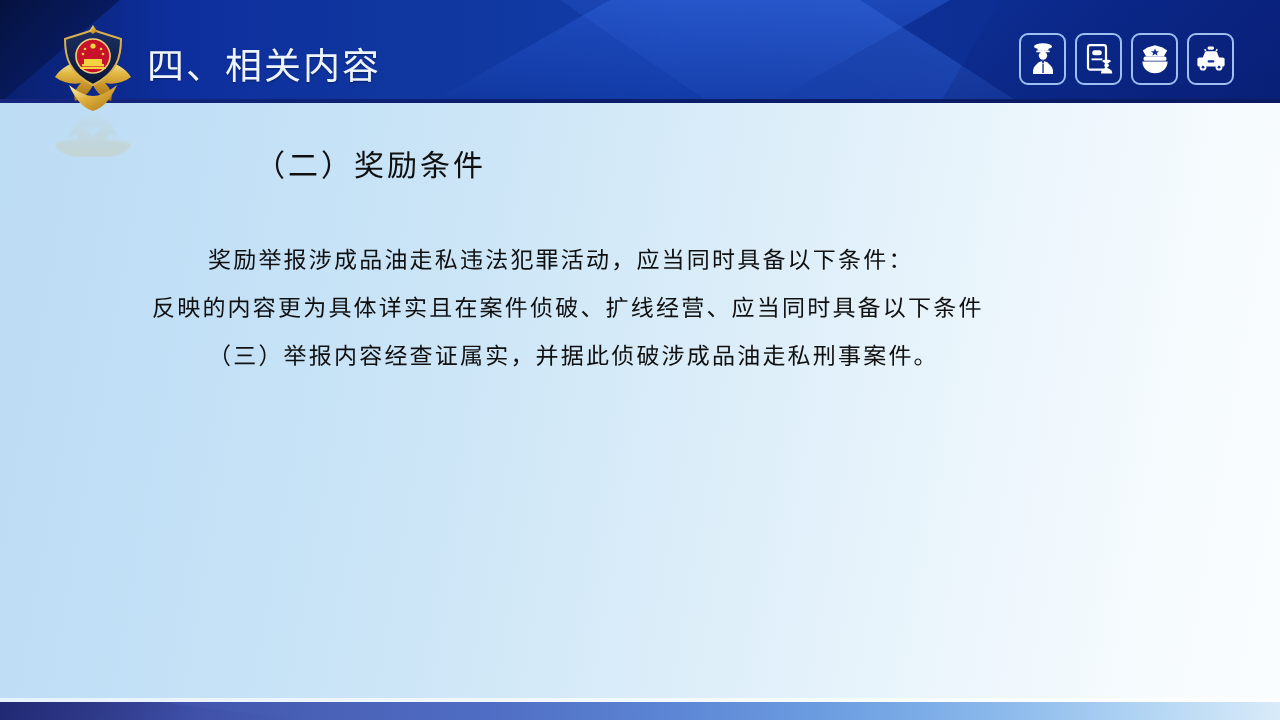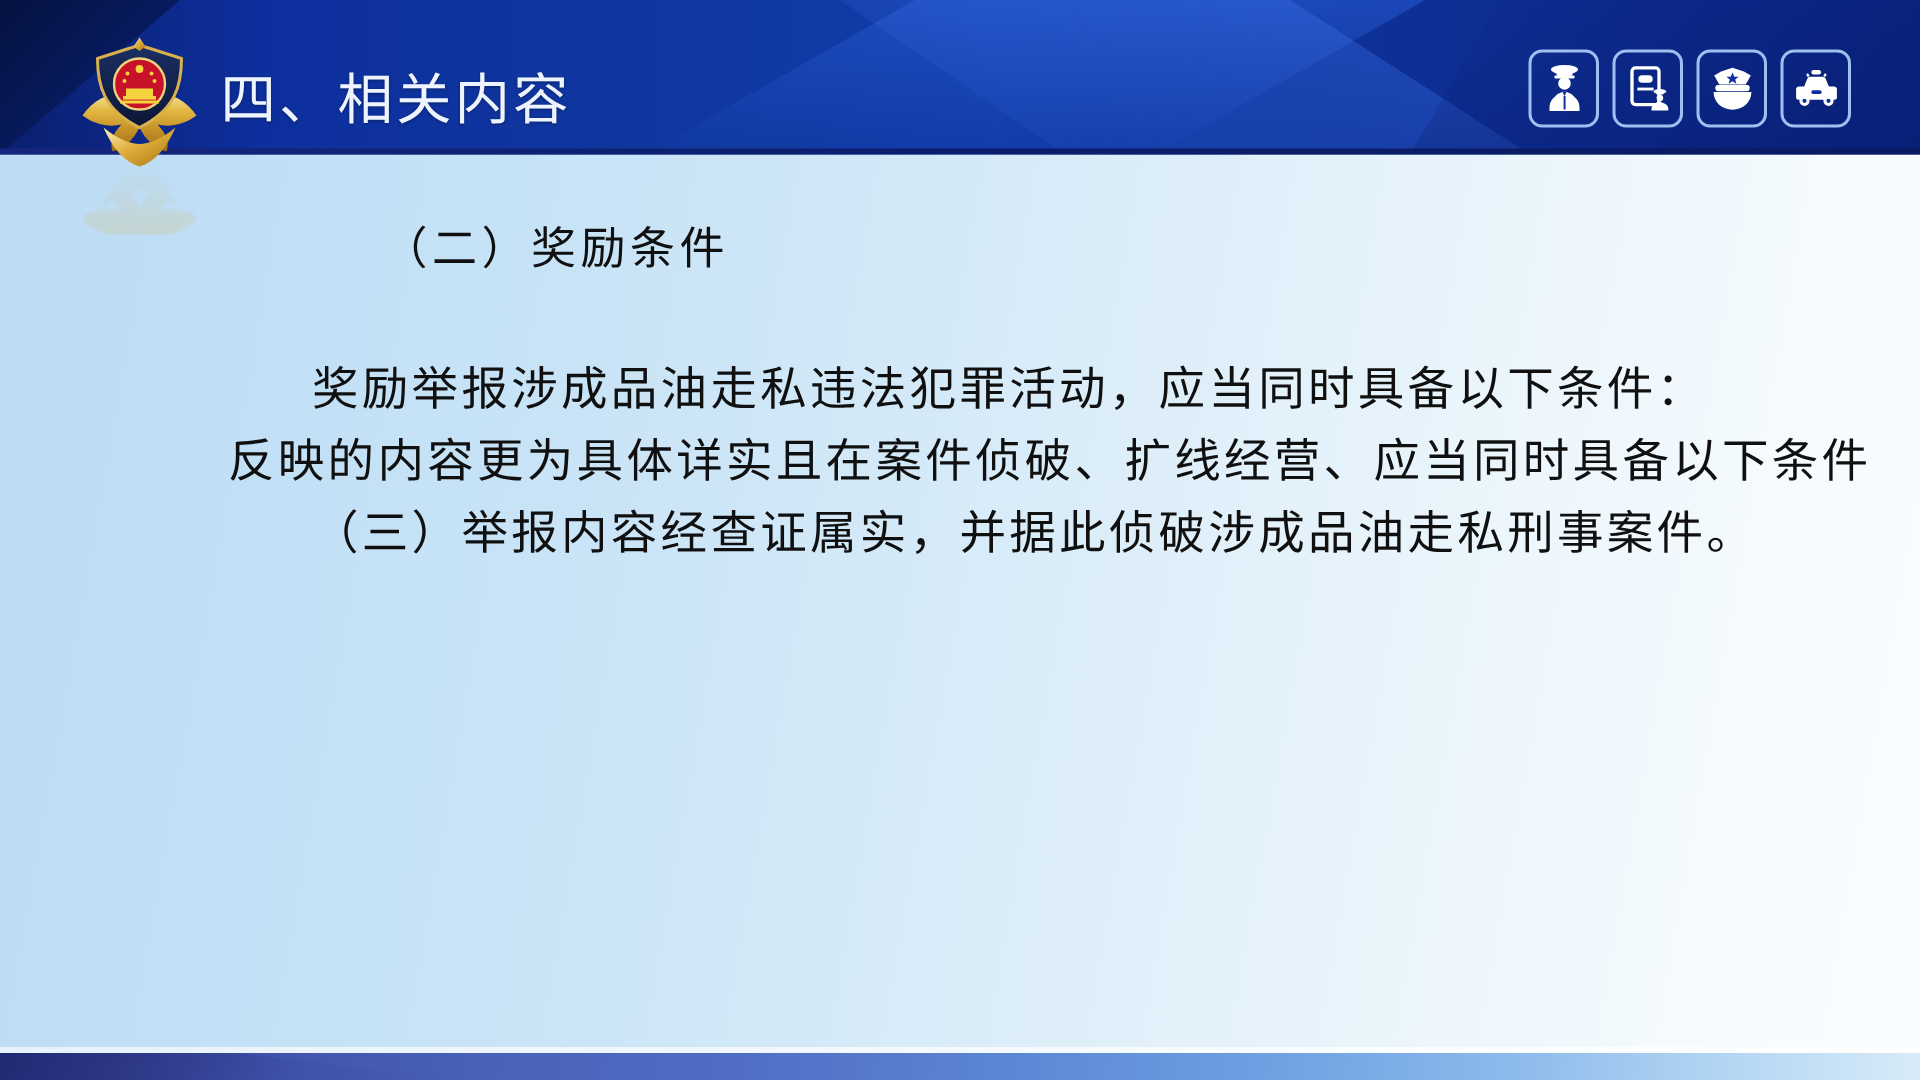--- a/index.html
+++ b/index.html
@@ -151,21 +151,21 @@
     margin-left: 12px;
   }
 
   .body-block {
     position: absolute;
     left: 152px; top: 236px;
     width: 972px;
     z-index: 4;
   }
   .body-line {
-    font-size: 31px;
+    font-size: 23px;
     line-height: 48px;
     color: #101010;
     letter-spacing: 2.2px;
     font-family: "DejaVu Sans", "Liberation Sans", sans-serif;
     white-space: nowrap;
   }
   .indent-2 { text-indent: 56px; }
 
   
   .footer-sep {

